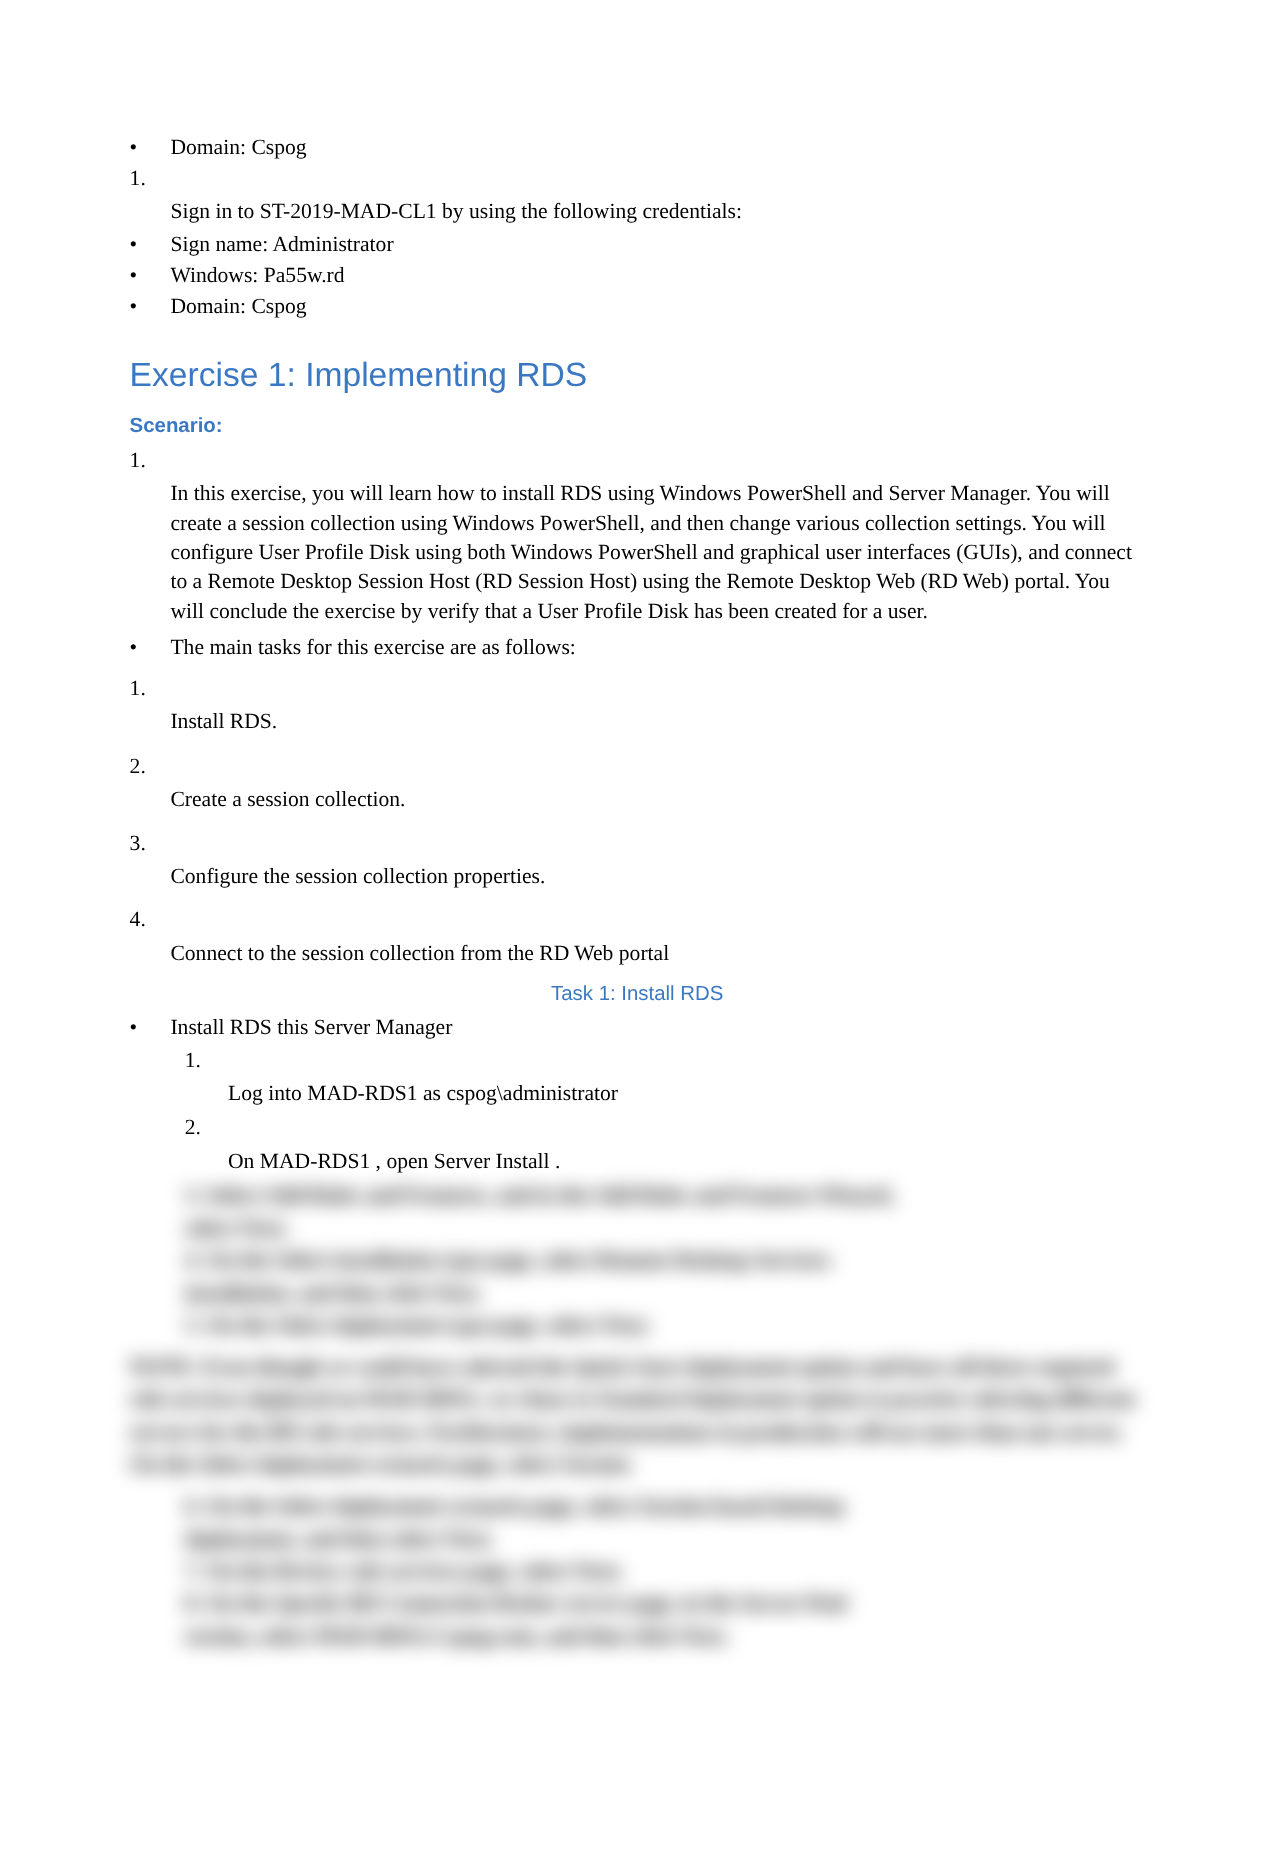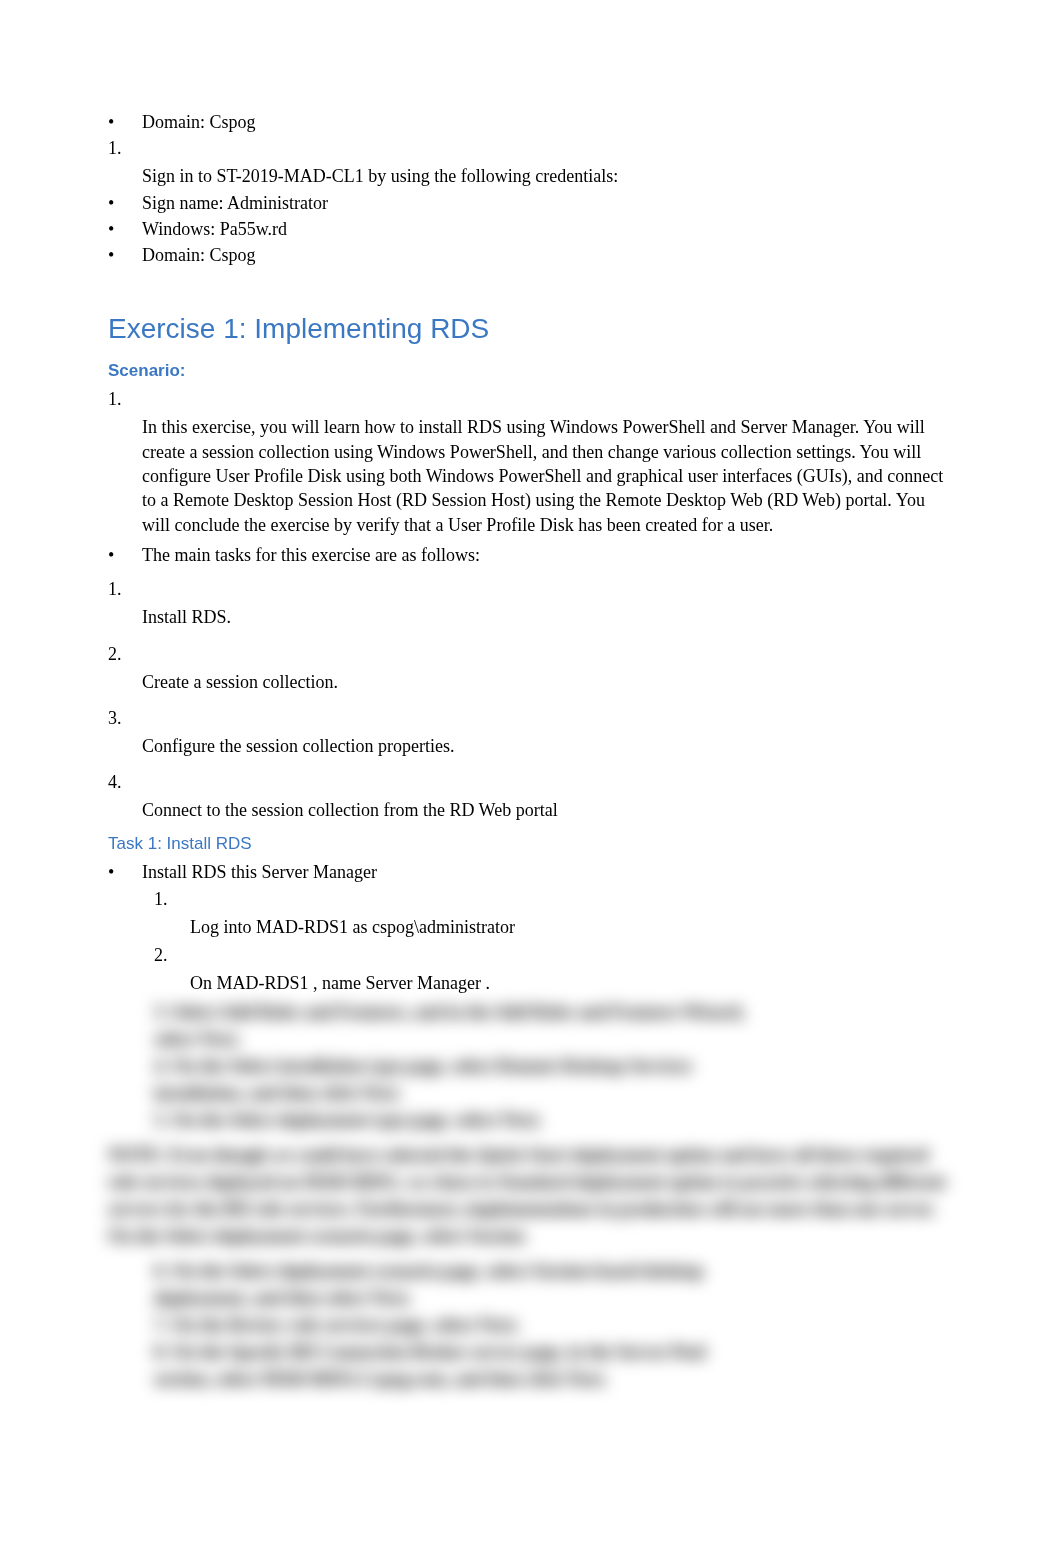--- a/index.html
+++ b/index.html
@@ -45,40 +45,41 @@
     }
     .num-item .content {
       flex: 1;
       margin-top: 28px;
     }
     .h2 {
       font-family: Arial, Helvetica, sans-serif;
       font-size: 28px;
       font-weight: 400;
       color: #3b78c3;
-      margin-top: 46px;
+      margin-top: 30px;
       margin-bottom: 16px;
     }
     .h3 {
       font-family: Arial, Helvetica, sans-serif;
       font-size: 17px;
       font-weight: 700;
       color: #3b78c3;
       margin-bottom: 6px;
     }
     .task-list .num-item {
       margin-bottom: 12px;
     }
     .task-heading {
       font-family: Arial, Helvetica, sans-serif;
       font-size: 17px;
       font-weight: 400;
       color: #3b78c3;
       margin-top: 8px;
       margin-bottom: 6px;
+      text-align: center;
     }
     .sub-list {
       padding-left: 46px;
     }
     .sub-list .num-item {
       margin-bottom: 4px;
     }
     .sub-list .num-item .marker {
       width: 36px;
     }
@@ -168,21 +169,21 @@
     <span class="content">Install RDS this Server Manager</span>
   </div>
 
   <div class="sub-list">
     <div class="num-item">
       <span class="marker">1.</span>
       <span class="content">Log into MAD-RDS1 as cspog\administrator</span>
     </div>
     <div class="num-item">
       <span class="marker">2.</span>
-      <span class="content">On MAD-RDS1 , name  Server Manager   .</span>
+      <span class="content">On MAD-RDS1 , open  Server Install   .</span>
     </div>
   </div>
 
   <div class="blur-section">
     <div class="sub-list">
       <div class="blur-line">3.    Select Add Roles and Features, and in the Add Roles and Features Wizard,</div>
       <div class="blur-line">       select Next.</div>
       <div class="blur-line">4.    On the Select installation type page, select Remote Desktop Services</div>
       <div class="blur-line">       installation, and then click Next.</div>
       <div class="blur-line">5.    On the Select deployment type page, select Next.</div>

